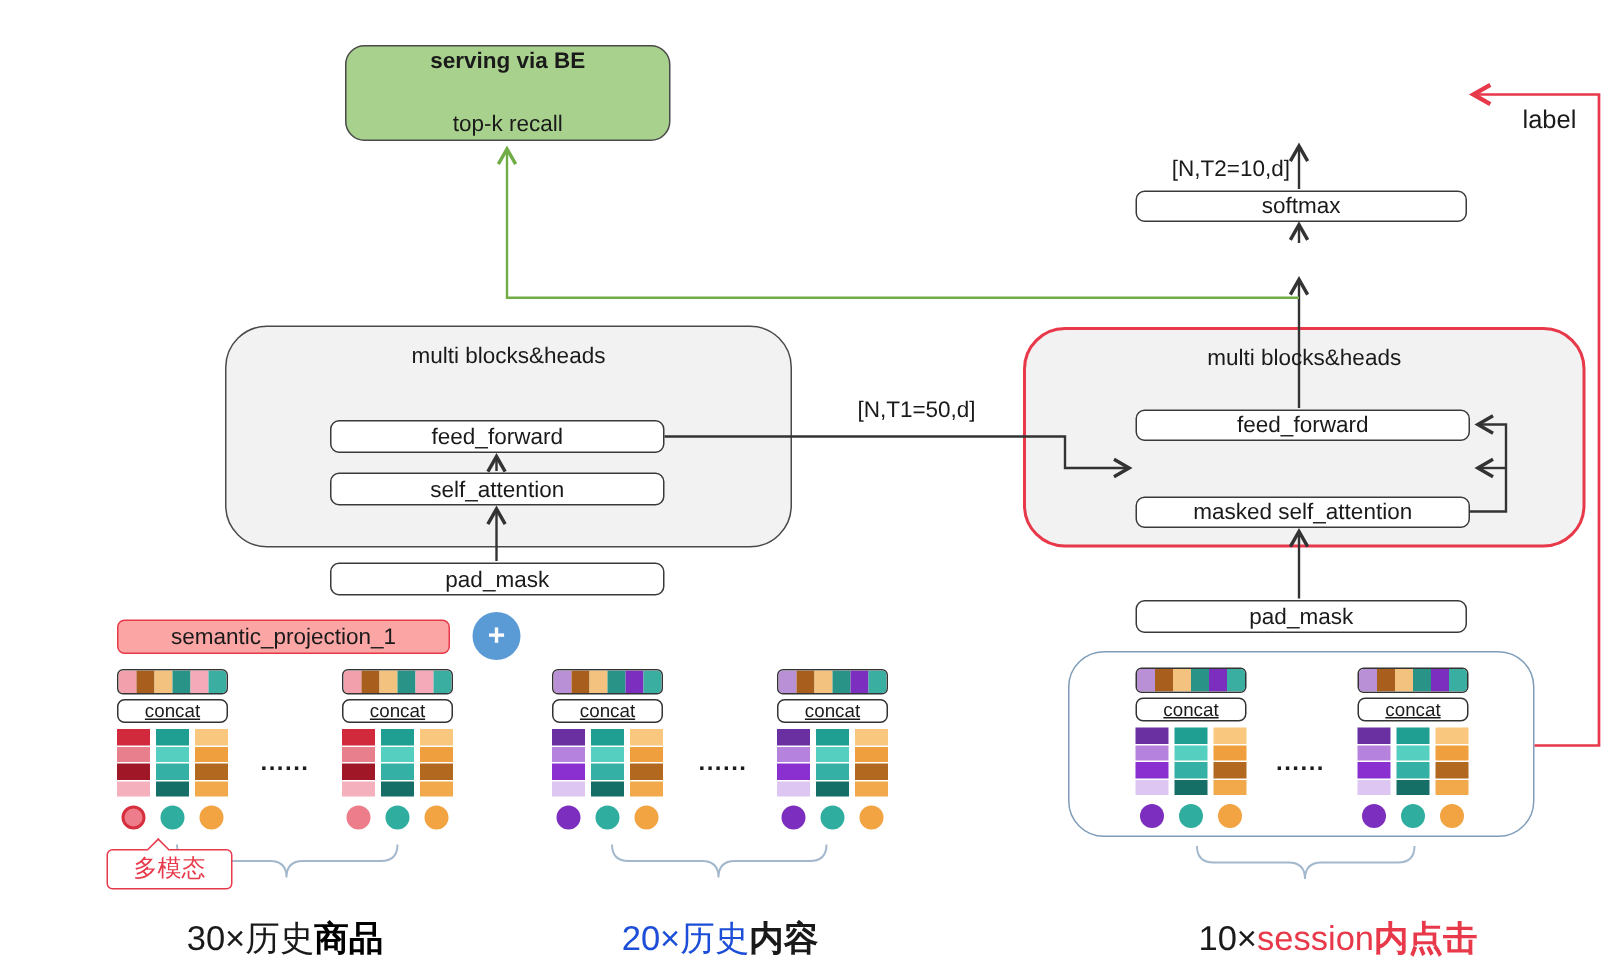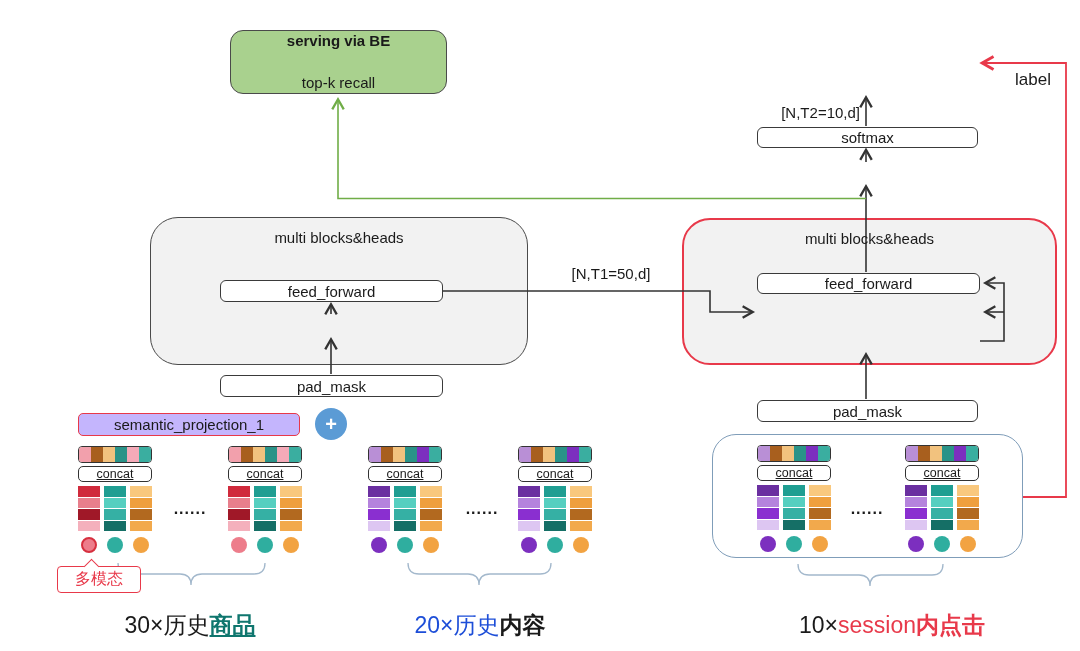--- a/index.html
+++ b/index.html
@@ -9,21 +9,21 @@
   
   .container{z-index:0;background:#f2f2f2;border:1.6px solid #4a4a4a;border-radius:28px;}
   .container.red{border:2px solid #e8394a;}
   .container.blue{background:#ffffff;border:1.6px solid #7f9db9;border-radius:24px;}
   #lines{position:absolute;left:0;top:0;z-index:1;}
   
   .op{z-index:2;background:#fff;border:1.4px solid #3a3a3a;border-radius:6px;
       display:flex;align-items:center;justify-content:center;font-size:15px;line-height:1;}
   .bigbox{z-index:2;border:1.6px solid #4a4a4a;border-radius:13px;display:flex;flex-direction:column;
       align-items:center;justify-content:space-between;font-size:15px;line-height:20px;}
-  .redbox{z-index:2;background:#c4b5fd;border:1.5px solid #e8394a;border-radius:5px;
+  .redbox{z-index:2;background:#fca5a5;border:1.5px solid #e8394a;border-radius:5px;
       display:flex;align-items:center;justify-content:center;font-size:15px;}
   .ctitle{z-index:2;text-align:center;font-size:15px;line-height:20px;}
   .b{font-weight:bold;}
   .shape-label{z-index:2;font-size:15px;}
   .plus-circle{z-index:2;background:#5b9bd5;border-radius:50%;color:#fff;font-size:20px;font-weight:bold;
       display:flex;align-items:center;justify-content:center;}
   
   .stack{z-index:2;width:74px;}
   .stack .bar{display:flex;height:15px;border:1.2px solid #333;border-radius:4px;overflow:hidden;}
   .stack .bar span{flex:1;}
@@ -93,27 +93,29 @@
   </div>
   <div class="abs shape-label" style="left:1003px;top:70px;font-size:17px;margin-left:12px;">label</div>
   <div class="abs shape-label" style="left:715px;top:104px;width:145px;text-align:right;">[N,T2=10,d]</div>
 
   <div class="abs op" style="left:757px;top:127px;width:221px;height:21px;">softmax</div>
 
   <div class="abs ctitle" style="left:150px;top:228px;width:378px;">
     <div>multi blocks&amp;heads</div>
   </div>
   <div class="abs op" style="left:220px;top:280px;width:223px;height:22px;">feed_forward</div>
+  <div class="abs op" style="left:220px;top:315px;width:223px;height:22px;">self_attention</div>
   <div class="abs op" style="left:220px;top:375px;width:223px;height:22px;">pad_mask</div>
   <div class="abs shape-label" style="left:552px;top:265px;width:118px;text-align:center;">[N,T1=50,d]</div>
 
   <div class="abs ctitle" style="left:682px;top:229px;width:375px;">
     <div>multi blocks&amp;heads</div>
   </div>
   <div class="abs op" style="left:757px;top:273px;width:223px;height:21px;">feed_forward</div>
+  <div class="abs op" style="left:757px;top:331px;width:223px;height:21px;">masked self_attention</div>
   <div class="abs op" style="left:757px;top:400px;width:221px;height:22px;">pad_mask</div>
 
   <div class="abs redbox" style="left:78px;top:413px;width:222px;height:23px;">semantic_projection_1</div>
   <div class="abs plus-circle" style="left:315px;top:408px;width:32px;height:32px;">+</div>
 
   <div id="stacks-layer">
       <div class="abs stack" style="left: 78px; top: 446px;">
         <div class="bar">
           <span style="background: rgb(242, 160, 172);"></span>
           <span style="background: rgb(168, 95, 30);"></span>
@@ -365,20 +367,20 @@
           </div>
         </div>
       </div>
     </div>
   <div id="ellipsis-layer">
       <div class="abs ellipsis" style="left: 150px; top: 500px;">......</div>
       <div class="abs ellipsis" style="left: 442px; top: 500px;">......</div>
       <div class="abs ellipsis" style="left: 827px; top: 500px;">......</div>
     </div>
   <div id="caption-layer">
-      <div class="abs caption" style="left: 190px; top: 610px;"><span style="color: rgb(26, 26, 26);">30×历史</span><span style="color: #0f766e; font-weight: bold; text-decoration: underline;">商品</span></div>
+      <div class="abs caption" style="left: 190px; top: 610px;"><span style="color: rgb(26, 26, 26);">30×历史</span><span style="color: #000000; font-weight: bold;">商品</span></div>
       <div class="abs caption" style="left: 480px; top: 610px;"><span style="color: #1d4ed8;">20×历史</span><span style="color: rgb(26, 26, 26); font-weight: bold;">内容</span></div>
       <div class="abs caption" style="left: 892px; top: 610px;"><span style="color: rgb(26, 26, 26);">10×</span><span style="color: rgb(232, 57, 74);">session</span><span style="color: rgb(232, 57, 74); font-weight: bold;">内点击</span></div>
     </div>
 
-  <div id="multimodal" class="abs" style="left:57px;top:566px;width:84px;height:27px;">多模态</div>
+  <div id="multimodal" class="abs" style="left:71px;top:566px;width:84px;height:27px;">多模态</div>
 
 </div>
 
 </body></html>

